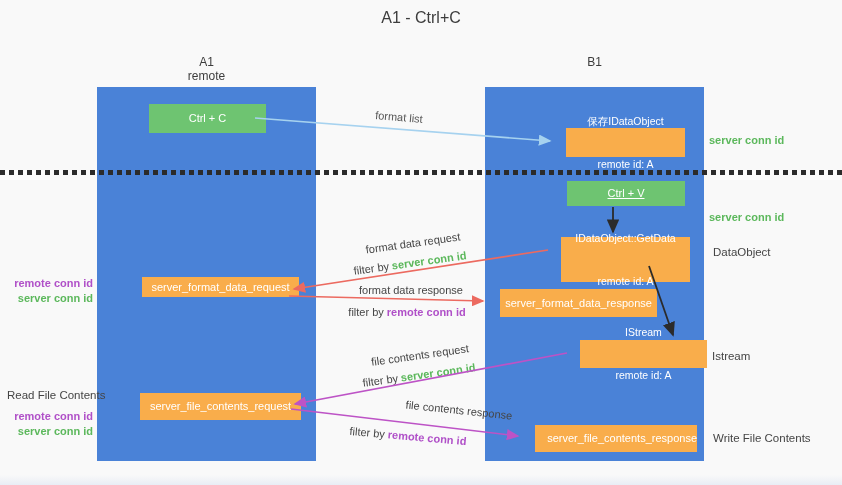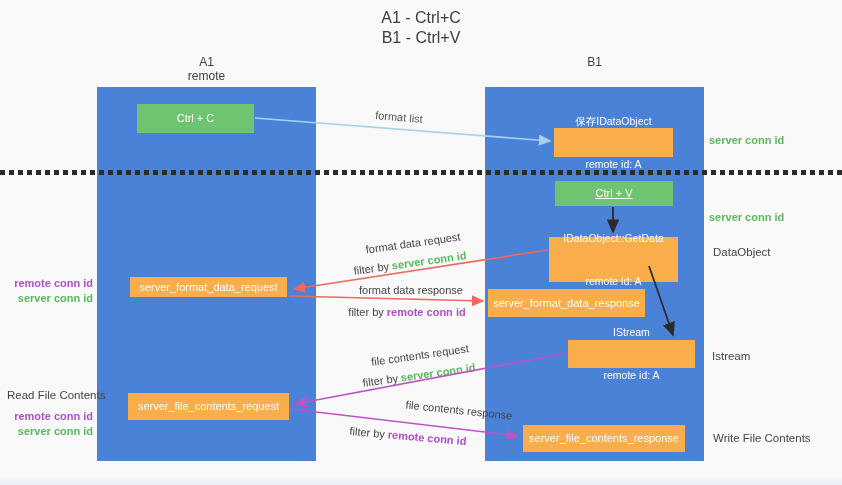--- a/index.html
+++ b/index.html
@@ -29,32 +29,32 @@
   .lane-header{position:absolute;top:55px;width:219px;text-align:center;
     font-size:12px;line-height:14px;color:var(--text-dark);}
   .lane-header.left{left:97px;} .lane-header.right{left:485px;}
   .lane{position:absolute;top:87px;width:219px;height:374px;
     background:var(--lane-blue);z-index:1;}
   .lane.left{left:97px;} .lane.right{left:485px;}
   .dotted-line{position:absolute;left:0;top:170px;width:842px;height:5px;z-index:4;
     background:repeating-linear-gradient(90deg,var(--arrow-black) 0 5px,transparent 5px 9px);}
   .node{position:absolute;z-index:3;display:flex;flex-direction:column;
     align-items:center;justify-content:center;color:#fff;font-size:11px;
-    line-height:13px;text-align:center;white-space:nowrap;}
+    line-height:13px;text-align:center;white-space:nowrap;margin-left:12px;}
   .green-node{background:var(--node-green);}
   .orange-node{background:var(--node-orange);gap:30px;}
   .n-ctrl-c{left:137px;top:104px;width:117px;height:29px;}
   .n-save{left:554px;top:128px;width:119px;height:29px;font-size:10.5px;}
   .n-ctrl-v{left:555px;top:181px;width:118px;height:25px;text-decoration:underline;}
   .n-getdata{left:549px;top:237px;width:129px;height:45px;font-size:10.5px;}
   .n-fmt-req{left:130px;top:277px;width:157px;height:20px;}
   .n-fmt-resp{left:488px;top:289px;width:157px;height:28px;}
   .n-istream{left:568px;top:340px;width:127px;height:28px;font-size:10.5px;}
   .n-file-req{left:128px;top:393px;width:161px;height:27px;}
-  .n-file-resp{left:523px;top:425px;width:162px;height:27px;}
+  .n-file-resp{left:523px;top:425px;width:162px;height:27px;align-items:flex-end;}
   .side-label{position:absolute;z-index:3;font-size:11.5px;color:#454545;white-space:nowrap;}
   .side-label.bold-green{color:var(--text-green);font-weight:700;font-size:11px;}
   .conn-stack{position:absolute;z-index:3;left:0;width:93px;text-align:right;
     font-size:11px;font-weight:700;line-height:15px;white-space:nowrap;}
   .conn-stack .purple{color:var(--text-purple);}
   .conn-stack .green{color:var(--text-green);}
   .msg{position:absolute;z-index:3;font-size:11px;color:#464646;white-space:nowrap;
     transform:translate(-50%,-50%);}
   .msg .fb{margin-right:3px;}
   .msg .green{color:var(--text-green);font-weight:700;}
@@ -65,21 +65,20 @@
   .st-red{stroke:var(--arrow-red);} .mk-red{fill:var(--arrow-red);}
   .st-mag{stroke:var(--arrow-magenta);} .mk-mag{fill:var(--arrow-magenta);}
 </style>
 </head>
 <body>
 
 <div class="canvas">
 
   <div class="title">
     <div>A1 - Ctrl+C</div>
-    <div>B1 - Ctrl+V</div>
   </div>
 
   <div class="lane-header left">
     <div>A1</div>
     <div>remote</div>
   </div>
   <div class="lane-header right">
     <div>B1</div>
   </div>
 

